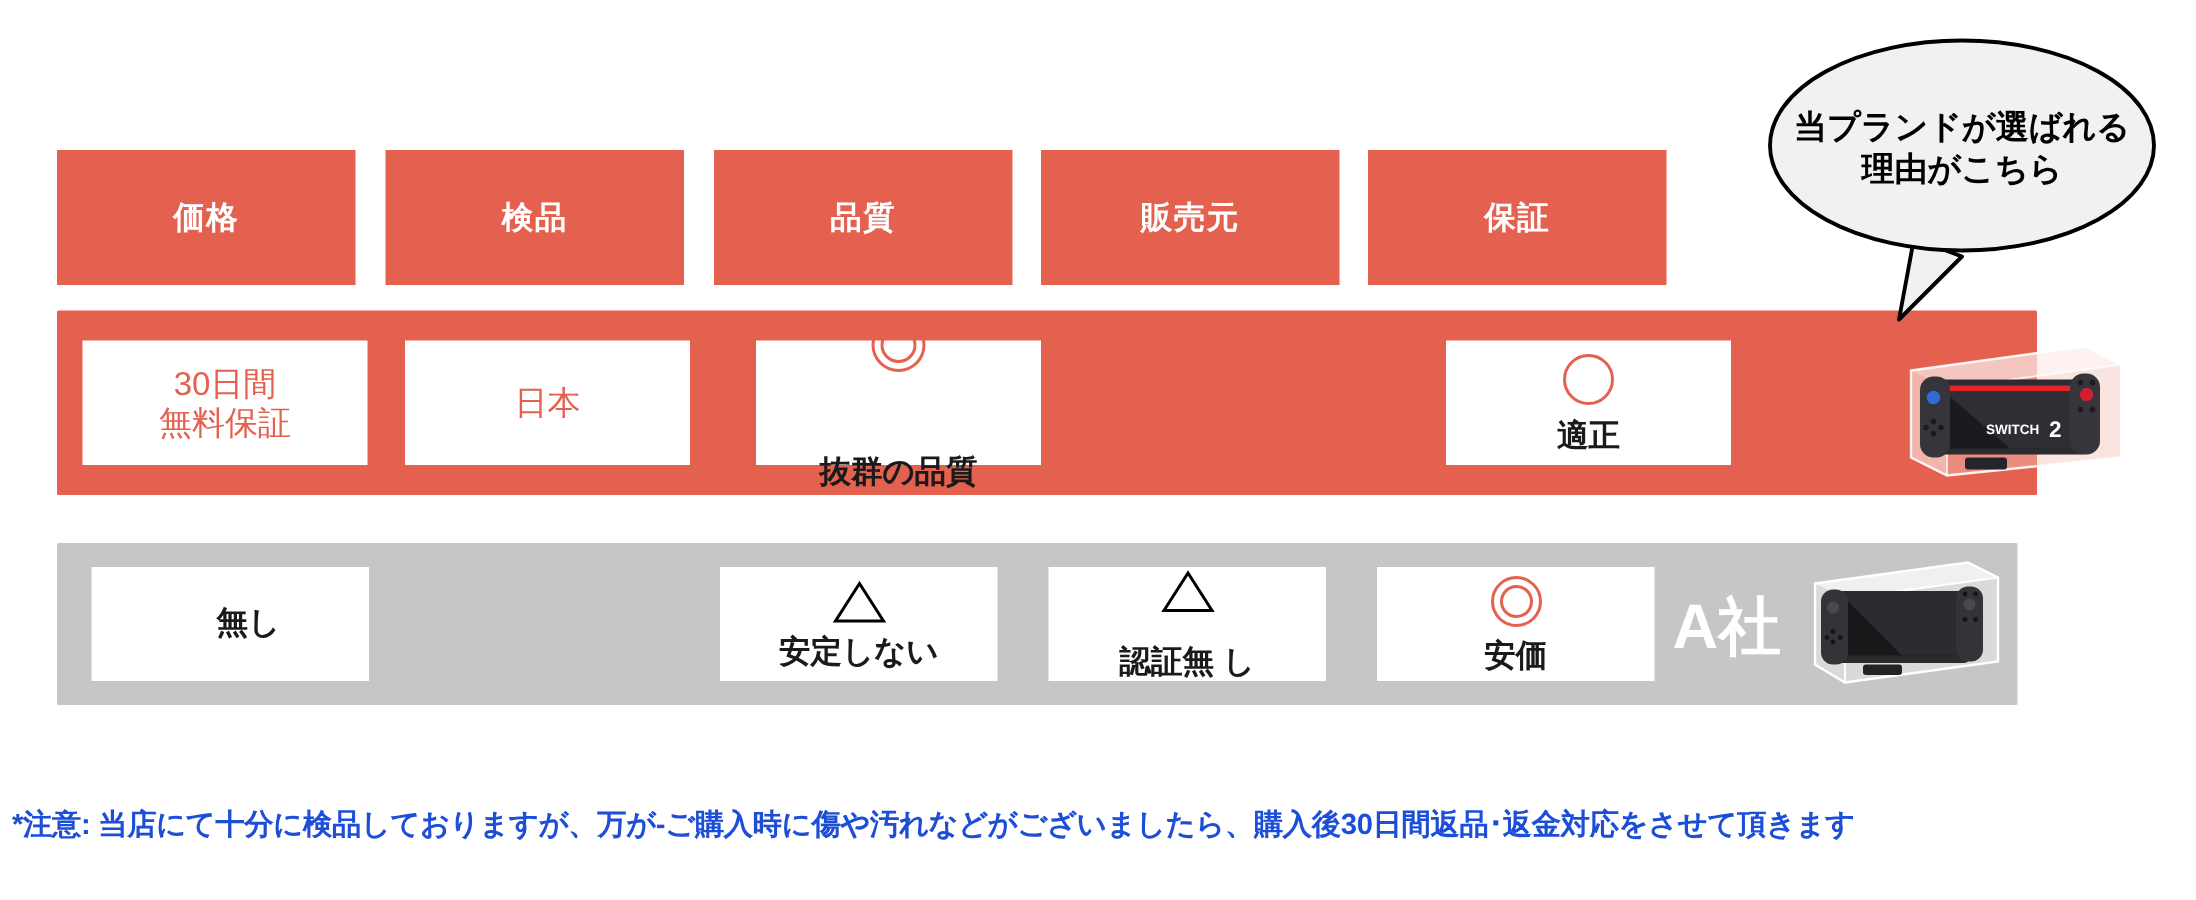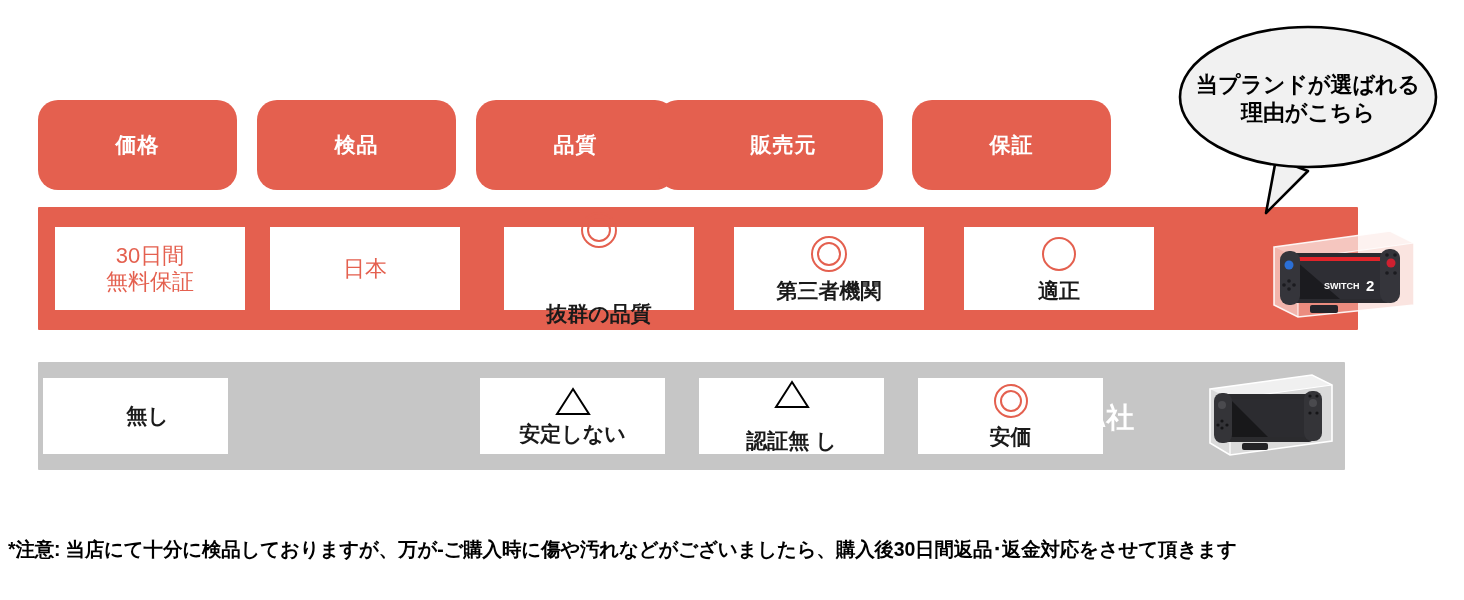--- a/index.html
+++ b/index.html
@@ -11,26 +11,26 @@
     position:relative;
   }
   .stage{position:absolute;inset:0;}
 
   
   .header-row{position:absolute;left:38px;top:100px;width:1076px;height:90px;}
   .head-cell{
     position:absolute;top:0;height:90px;width:199px;
     background:#e4604f;
     display:flex;align-items:center;justify-content:center;
-    color:#ffffff;font-size:21px;font-weight:bold;letter-spacing:1px;border-radius:20px;
+    color:#ffffff;font-size:21px;font-weight:bold;letter-spacing:1px;
   }
   .head-cell.h0{left:0px;}
   .head-cell.h1{left:219px;}
   .head-cell.h2{left:438px;}
-  .head-cell.h3{left:620px;padding-left:26px;}
+  .head-cell.h3{left:656px;}
   .head-cell.h4{left:874px;}
 
   
   .band{position:absolute;border-radius:1px;}
   .band-ours{left:38px;top:207px;width:1320px;height:123px;background:#e4604f;}
   .band-other{left:38px;top:362px;width:1307px;height:108px;background:#c6c6c6;}
 
   .cell{
     position:absolute;background:#ffffff;
     display:flex;flex-direction:column;align-items:center;justify-content:center;
@@ -39,21 +39,21 @@
   
   .band-ours .cell{top:20px;height:83px;width:190px;}
   .band-ours .c0{left:17px;}
   .band-ours .c1{left:232px;}
   .band-ours .c2{left:466px;gap:47px;}
   .band-ours .c3{left:696px;}
   .band-ours .c4{left:926px;}
 
   
   .band-other .cell{top:16px;height:76px;width:185px;}
-  .band-other .c0{left:5px;padding-left:24px;}
+  .band-other .c0{left:23px;padding-left:24px;}
   .band-other .c1{left:226px;}
   .band-other .c2{left:442px;align-items:center;}
   .band-other .c3{left:661px;gap:14px;}
   .band-other .c4{left:880px;}
 
   .cell-text{
     font-size:21px;font-weight:bold;line-height:1.18;text-align:center;color:#1a1a1a;
     white-space:pre-line;
   }
   .cell-text.red{color:#e4604f;font-weight:normal;font-size:22px;}
@@ -61,42 +61,42 @@
   .mark{display:block;margin-bottom:1px;}
 
   
   .brand-ours{
     position:absolute;left:1205px;top:222px;width:62px;height:96px;
     color:#ffffff;font-size:42px;font-weight:bold;line-height:0.98;
     display:flex;flex-direction:column;align-items:center;justify-content:center;
     letter-spacing:0px;
   }
   .brand-other{
-    position:absolute;left:1086px;top:390px;height:56px;
-    color:#ffffff;font-size:28px;font-weight:bold;line-height:1;
+    position:absolute;left:1115px;top:390px;height:56px;
+    color:#ffffff;font-size:42px;font-weight:bold;line-height:1;
     display:flex;align-items:center;
   }
 
   
   .prod{position:absolute;}
   .prod-ours{left:1262px;top:221px;width:160px;height:100px;}
   .prod-other{left:1200px;top:365px;width:140px;height:95px;}
 
   
   .bubble-wrap{position:absolute;left:1158px;top:19px;width:300px;height:200px;}
   .bubble-text{
     position:absolute;left:0;top:52px;width:300px;
     text-align:center;font-size:22px;font-weight:bold;color:#000000;
     line-height:1.28;white-space:pre-line;
   }
 
   
   .footnote{
     position:absolute;left:8px;top:536px;width:1450px;
-    font-size:19.5px;color:#000000;font-weight:bold;
+    font-size:19.5px;color:#1d4ed8;font-weight:bold;
     letter-spacing:-0.2px;white-space:nowrap;
   }
 </style>
 </head>
 <body>
 
 <div class="stage">
 
   <div class="header-row">
     <div class="head-cell h0">
@@ -125,29 +125,20 @@
       <span class="cell-text red">日本</span>
     </div>
     <div class="cell c2">
       <span class="mark">
         <svg width="42" height="40" viewBox="0 0 42 40" aria-hidden="true">
           <circle cx="21" cy="20" r="17" fill="none" stroke="#e4604f" stroke-width="2"></circle>
           <circle cx="21" cy="20" r="11" fill="none" stroke="#e4604f" stroke-width="2"></circle>
         </svg>
       </span>
       <span class="cell-text plain">抜群の品質</span>
-    </div>
-    <div class="cell c3">
-      <span class="mark">
-        <svg width="42" height="40" viewBox="0 0 42 40" aria-hidden="true">
-          <circle cx="21" cy="20" r="17" fill="none" stroke="#e4604f" stroke-width="2"></circle>
-          <circle cx="21" cy="20" r="11" fill="none" stroke="#e4604f" stroke-width="2"></circle>
-        </svg>
-      </span>
-      <span class="cell-text plain">第三者機関</span>
     </div>
     <div class="cell c4">
       <span class="mark">
         <svg width="42" height="40" viewBox="0 0 42 40" aria-hidden="true">
           <circle cx="21" cy="20" r="16" fill="none" stroke="#e4604f" stroke-width="2"></circle>
         </svg>
       </span>
       <span class="cell-text plain">適正</span>
     </div>
 

